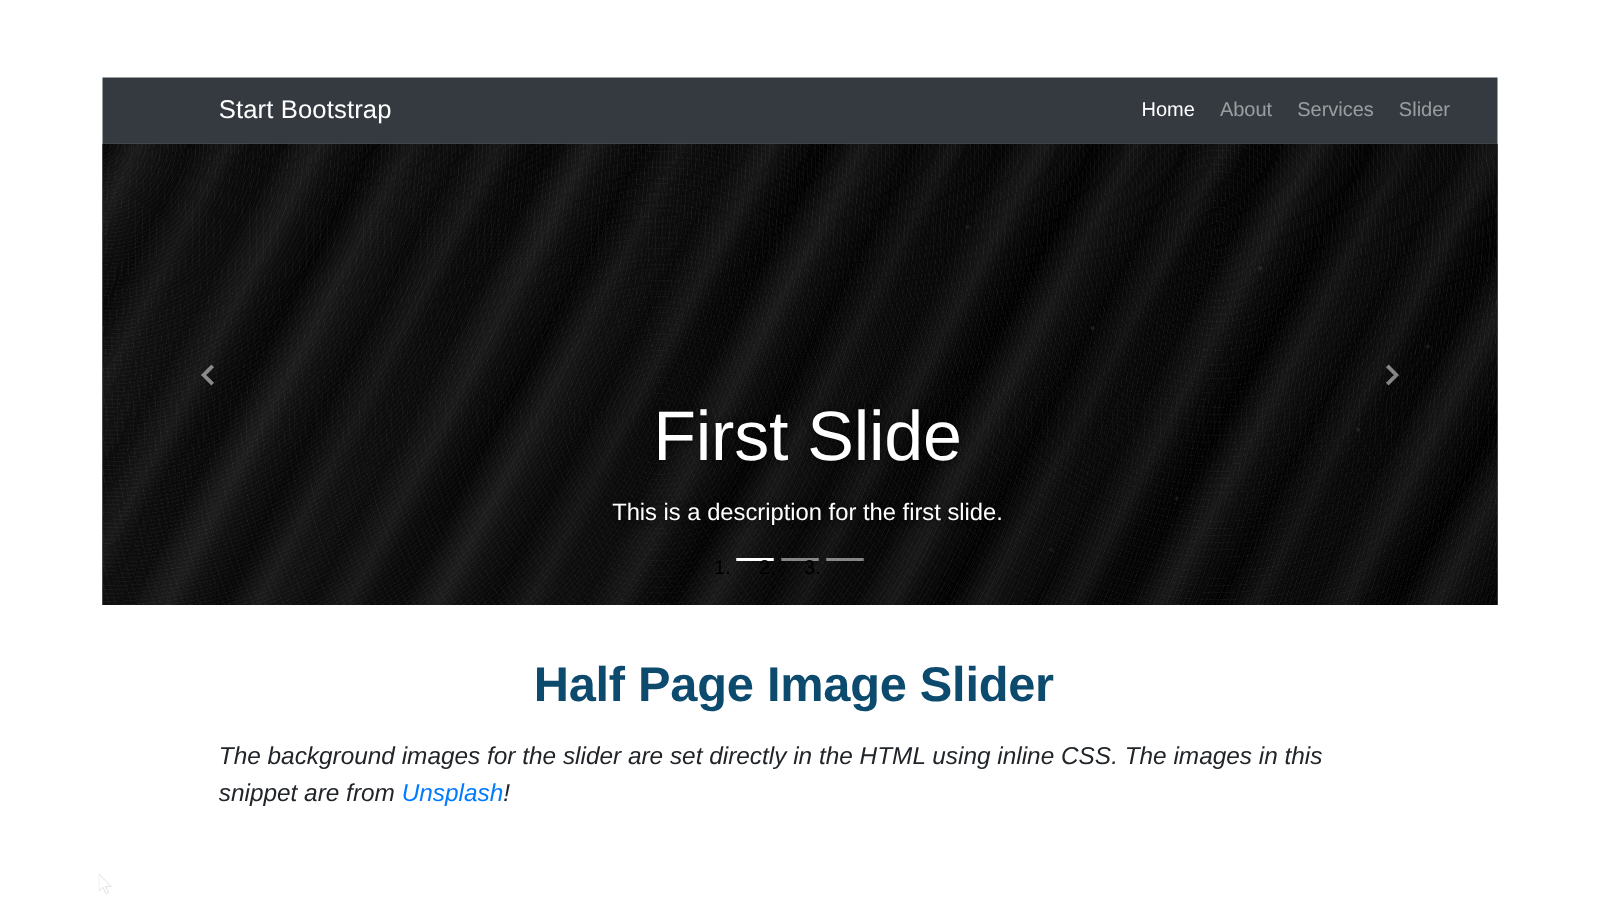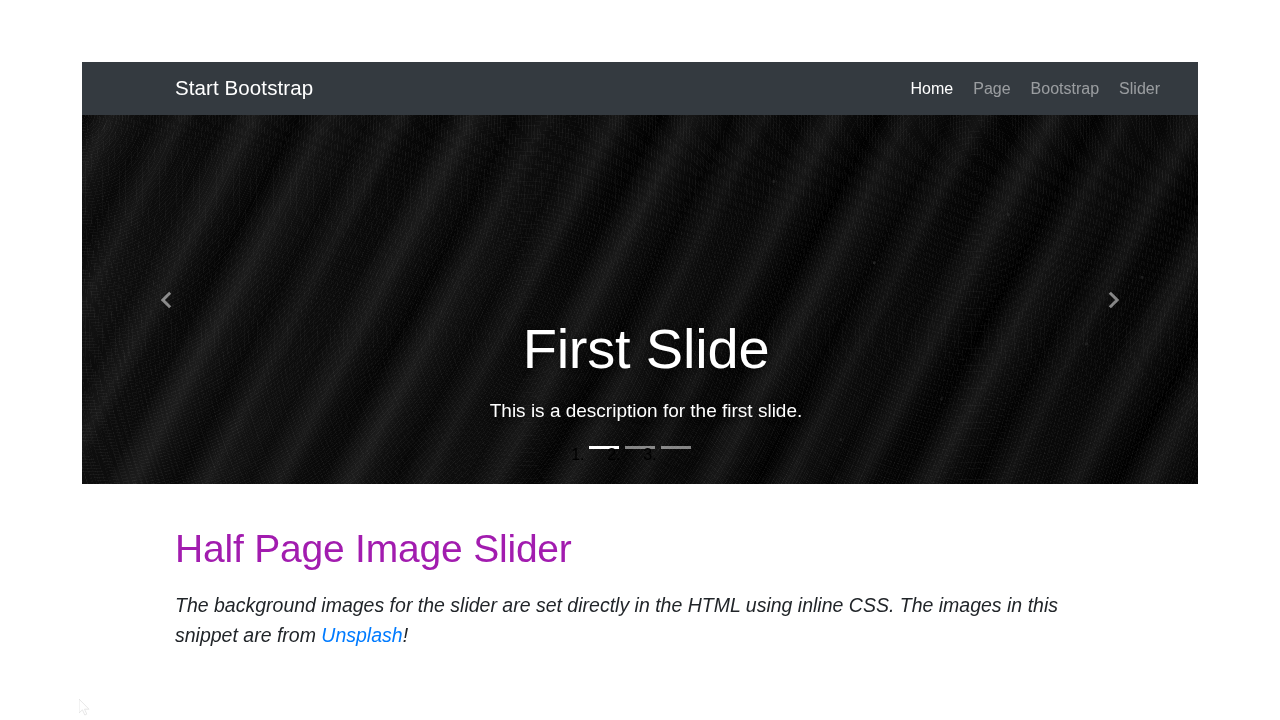--- a/index.html
+++ b/index.html
@@ -194,23 +194,24 @@
     position: absolute;
     left: 175px;
     top: 526px;
     width: 920px;
   }
 
   .content h1 {
     margin: 0;
     font-size: 39px;
     line-height: 1.2;
-    font-weight: normal;
-    color: #a21caf;
+    font-weight: bold;
+    color: #0c4a6e;
     letter-spacing: -.2px;
+    text-align: center;
   }
 
   .content p {
     margin: 17px 0 0 0;
     font-size: 19.5px;
     line-height: 30px;
     color: #212529;
     font-style: italic;
   }
 
@@ -236,22 +237,22 @@
 
 <div id="page">
 
   <div class="site">
 
     <div class="navbar">
       <a class="navbar-brand" href="#">Start Bootstrap</a>
 
       <div class="nav-links">
         <a class="nav-link active" href="#">Home</a>
-        <a class="nav-link" href="#">Page</a>
-        <a class="nav-link" href="#">Bootstrap</a>
+        <a class="nav-link" href="#">About</a>
+        <a class="nav-link" href="#">Services</a>
         <a class="nav-link" href="#">Slider</a>
       </div>
     </div>
 
     <div class="carousel">
 
       <div class="carousel-image"></div>
       <div class="carousel-overlay"></div>
 
       <div class="carousel-caption">

